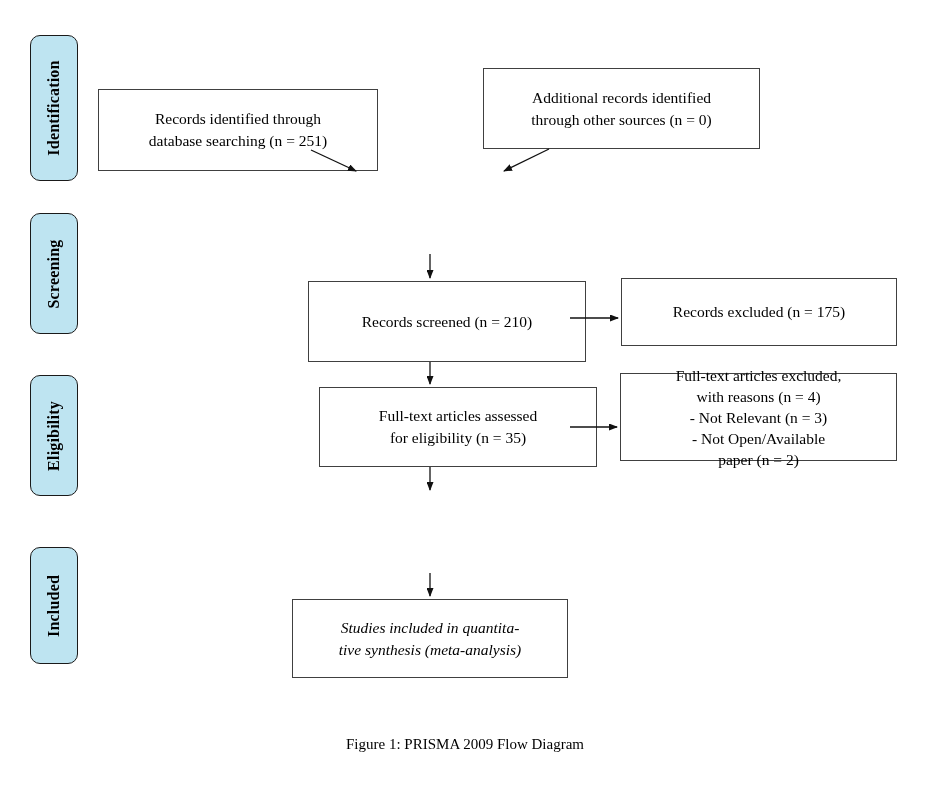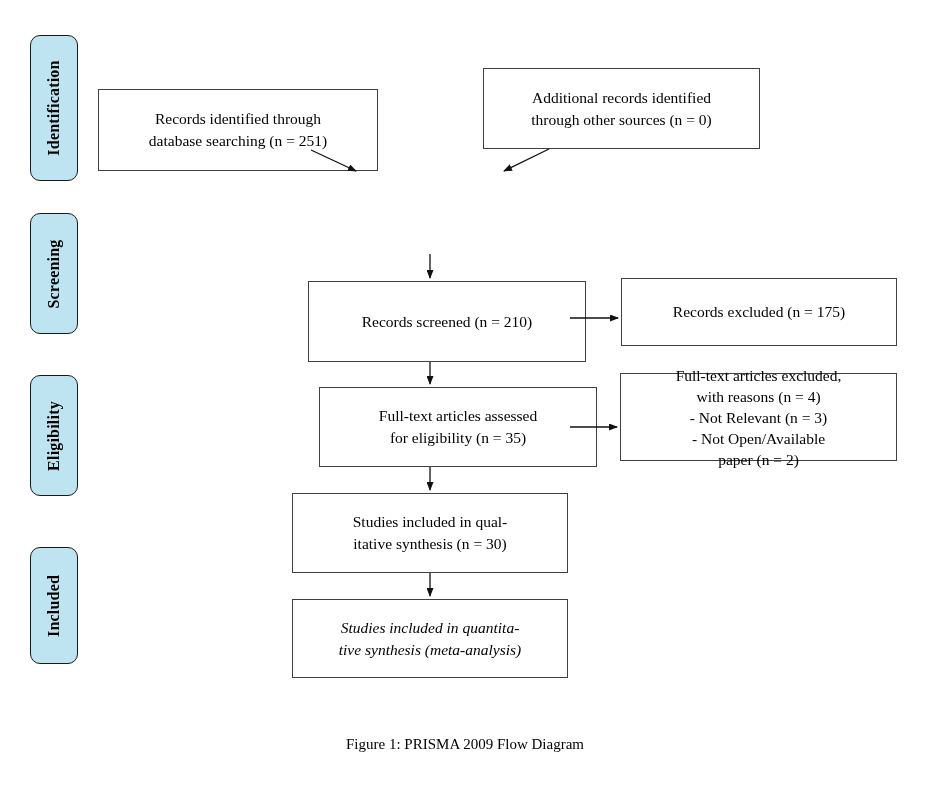--- a/index.html
+++ b/index.html
@@ -128,24 +128,20 @@
     <div class="txt">Full-text articles assessed
 for eligibility (n = 35)</div>
   </div>
   <div class="fbox box-fulltext-excluded">
     <div class="txt">Full-text articles excluded,
 with reasons (n = 4)
 - Not Relevant (n = 3)
 - Not Open/Available
 paper (n = 2)</div>
   </div>
-  <div class="fbox box-qualitative">
-    <div class="txt">Studies included in qual-
-itative synthesis (n = 30)</div>
-  </div>
   <div class="fbox box-quantitative">
     <div class="txt">Studies included in quantita-
 tive synthesis (meta-analysis)</div>
   </div>
 
   <svg class="arrows" width="930" height="804" viewBox="0 0 930 804" aria-hidden="true">
     <defs>
       <marker id="ah" markerWidth="9" markerHeight="7" refX="8" refY="3.5" orient="auto" markerUnits="userSpaceOnUse">
         <path d="M0,0 L9,3.5 L0,7 Z" fill="#111111"></path>
       </marker>

